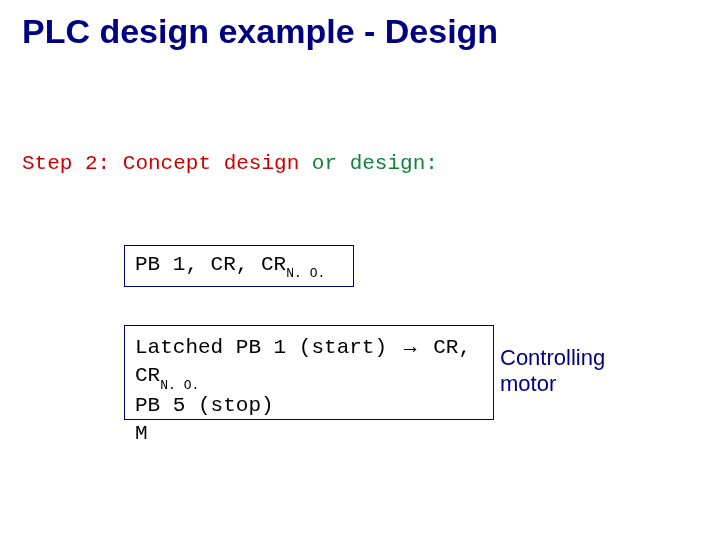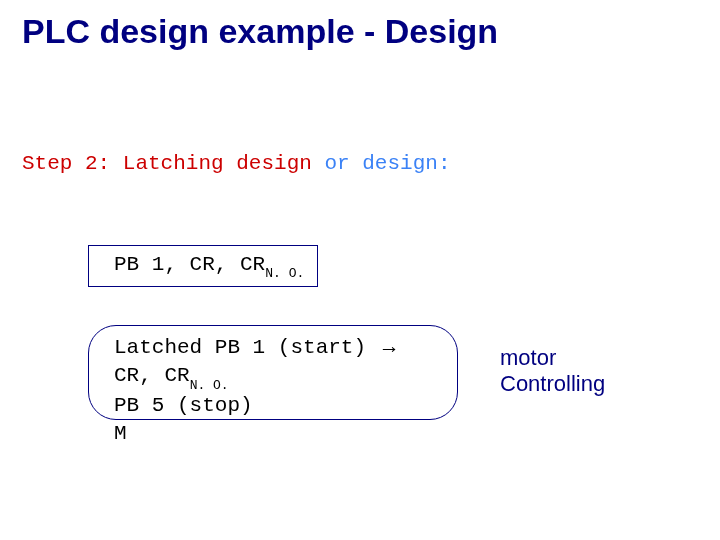--- a/index.html
+++ b/index.html
@@ -36,45 +36,45 @@
     color: #000000;
   }
   .step-line {
     position: absolute;
     left: 22px;
     top: 152px;
     font-family: "Courier New", monospace;
     font-size: 21px;
   }
   .step-red { color: #cc0000; }
-  .step-black { color: #3b82f6; }
+  .step-black { color: #15803d; }
   .box {
     position: absolute;
     border: 1px solid #000080;
     box-sizing: border-box;
     font-family: "Courier New", monospace;
     color: #000000;
-    padding: 6px 10px 8px 25px;
+    padding: 6px 10px 8px 10px;
+    margin-left: 36px;
   }
   .box1 {
     left: 88px;
     top: 245px;
     width: 230px;
     height: 42px;
     font-size: 21px;
     line-height: 1.2;
   }
   .box2 {
     left: 88px;
     top: 325px;
     width: 370px;
     height: 95px;
     font-size: 21px;
     line-height: 1.35;
-    border-radius: 28px;
   }
   .label1 {
     position: absolute;
     left: 350px;
     top: 250px;
     font-family: Arial, sans-serif;
     font-size: 22px;
     color: #000080;
   }
   .label2 {
@@ -98,34 +98,34 @@
 </style>
 </head>
 <body>
 
 <div class="slide">
 
   <div class="title">PLC design example - Design</div>
 
 
   <div class="step-line">
-    <span class="step-red">Step 2: Latching design</span><span class="step-black"> or design:</span>
+    <span class="step-red">Step 2: Concept design</span><span class="step-black"> or design:</span>
   </div>
 
   <div class="box box1">
     <span>PB 1, CR, CR</span><span class="sub">N. O.</span>
   </div>
 
 
   <div class="box box2">
     <div>
       <span>Latched PB 1 (start) </span><span class="arrow">→</span><span> CR, CR</span><span class="sub">N. O.</span>
     </div>
     <div>PB 5 (stop)</div>
     <div>M</div>
   </div>
 
   <div class="label2">
+    <div>Controlling</div>
     <div>motor</div>
-    <div>Controlling</div>
   </div>
 
 </div>
 
 </body></html>

